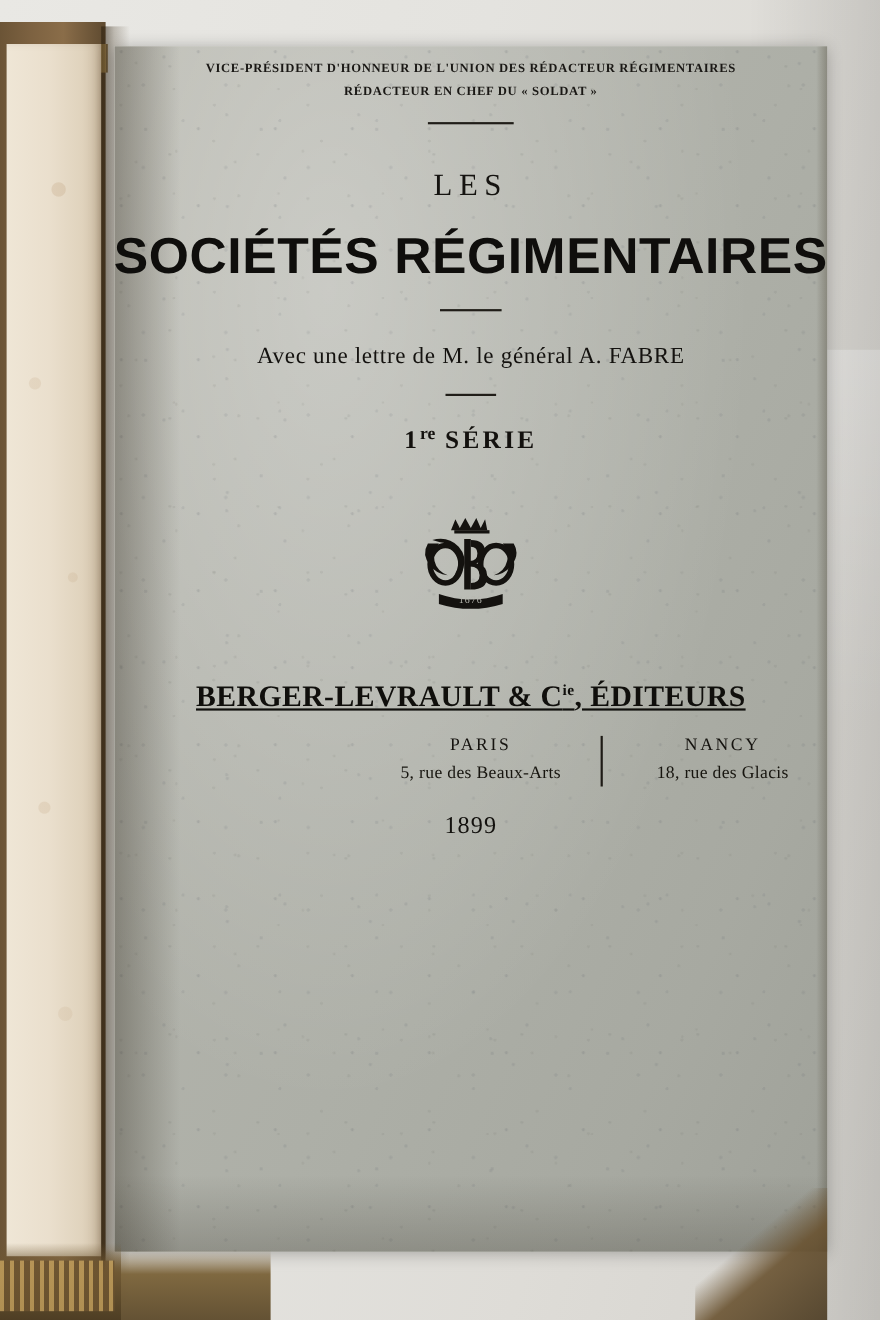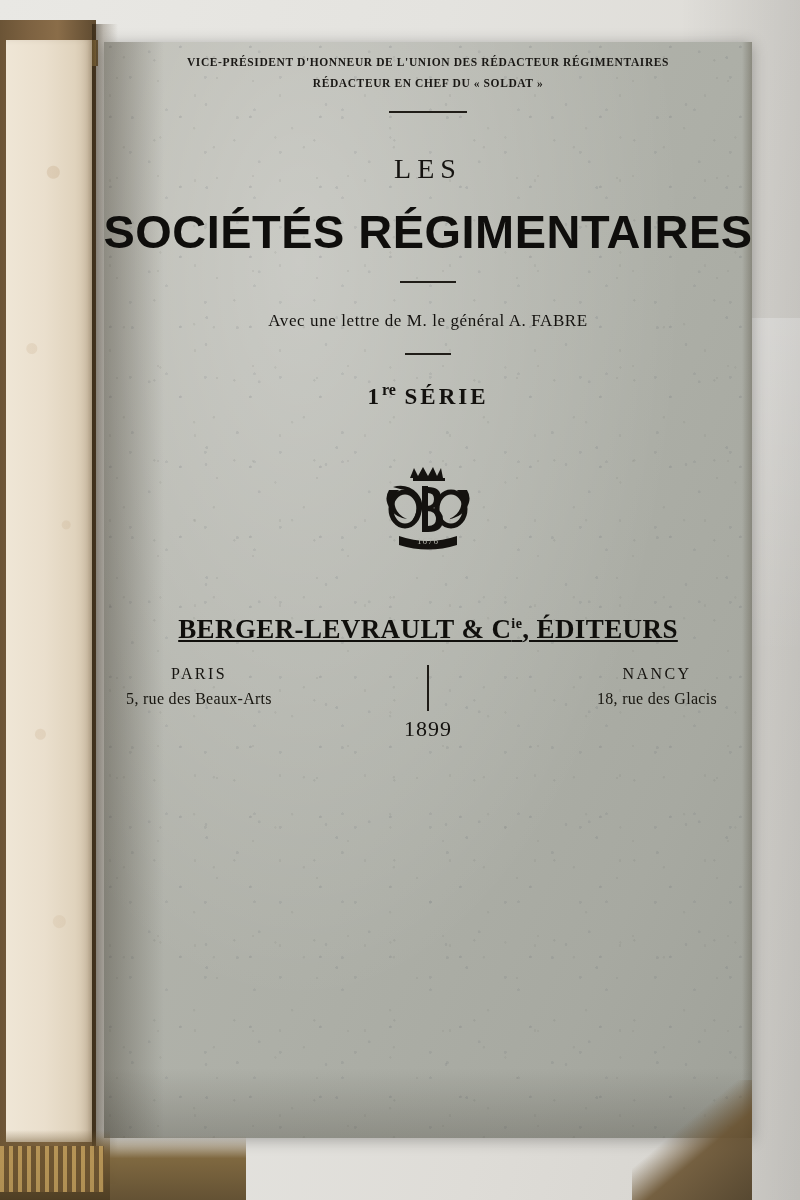--- a/index.html
+++ b/index.html
@@ -203,21 +203,21 @@
     margin-top: 22px;
     font-family: "Liberation Sans", sans-serif;
     font-size: 27px;
     font-weight: 400;
     letter-spacing: 1.2px;
     color: #17150f;
   }
 
   .letter-line {
     margin-top: 28px;
-    font-size: 17px;
+    font-size: 21px;
     letter-spacing: 0.6px;
     color: #14120f;
   }
   .serie {
     margin-top: 26px;
     font-size: 23px;
     font-weight: bold;
     letter-spacing: 3px;
     color: #13110e;
   }
@@ -240,22 +240,23 @@
     font-weight: bold;
     letter-spacing: 0.4px;
     color: #100f0c;
     text-decoration: underline;
   }
   .publisher sup { font-size: 14px; }
 
   .cities {
     margin-top: 20px;
     display: flex;
-    justify-content: space-between;
+    justify-content: flex-end;
     align-items: stretch;
+    padding-left: 15px;
   }
   .city {
     width: 190px;
   }
   .city-name {
     font-size: 16px;
     letter-spacing: 2.4px;
     color: #15130f;
   }
   .city-addr {
@@ -264,21 +265,21 @@
     letter-spacing: 0.3px;
     color: #17150f;
   }
   .city-divider {
     width: 2px;
     background: #1e1b16;
     margin: 0 14px;
     height: 46px;
   }
   .year {
-    margin-top: 5px;
+    margin-top: 22px;
     font-size: 22px;
     letter-spacing: 1px;
     color: #13110e;
   }
 
   
   .tail-band {
     position: absolute;
     left: 96px; bottom: 0;
     width: 150px; height: 64px;

